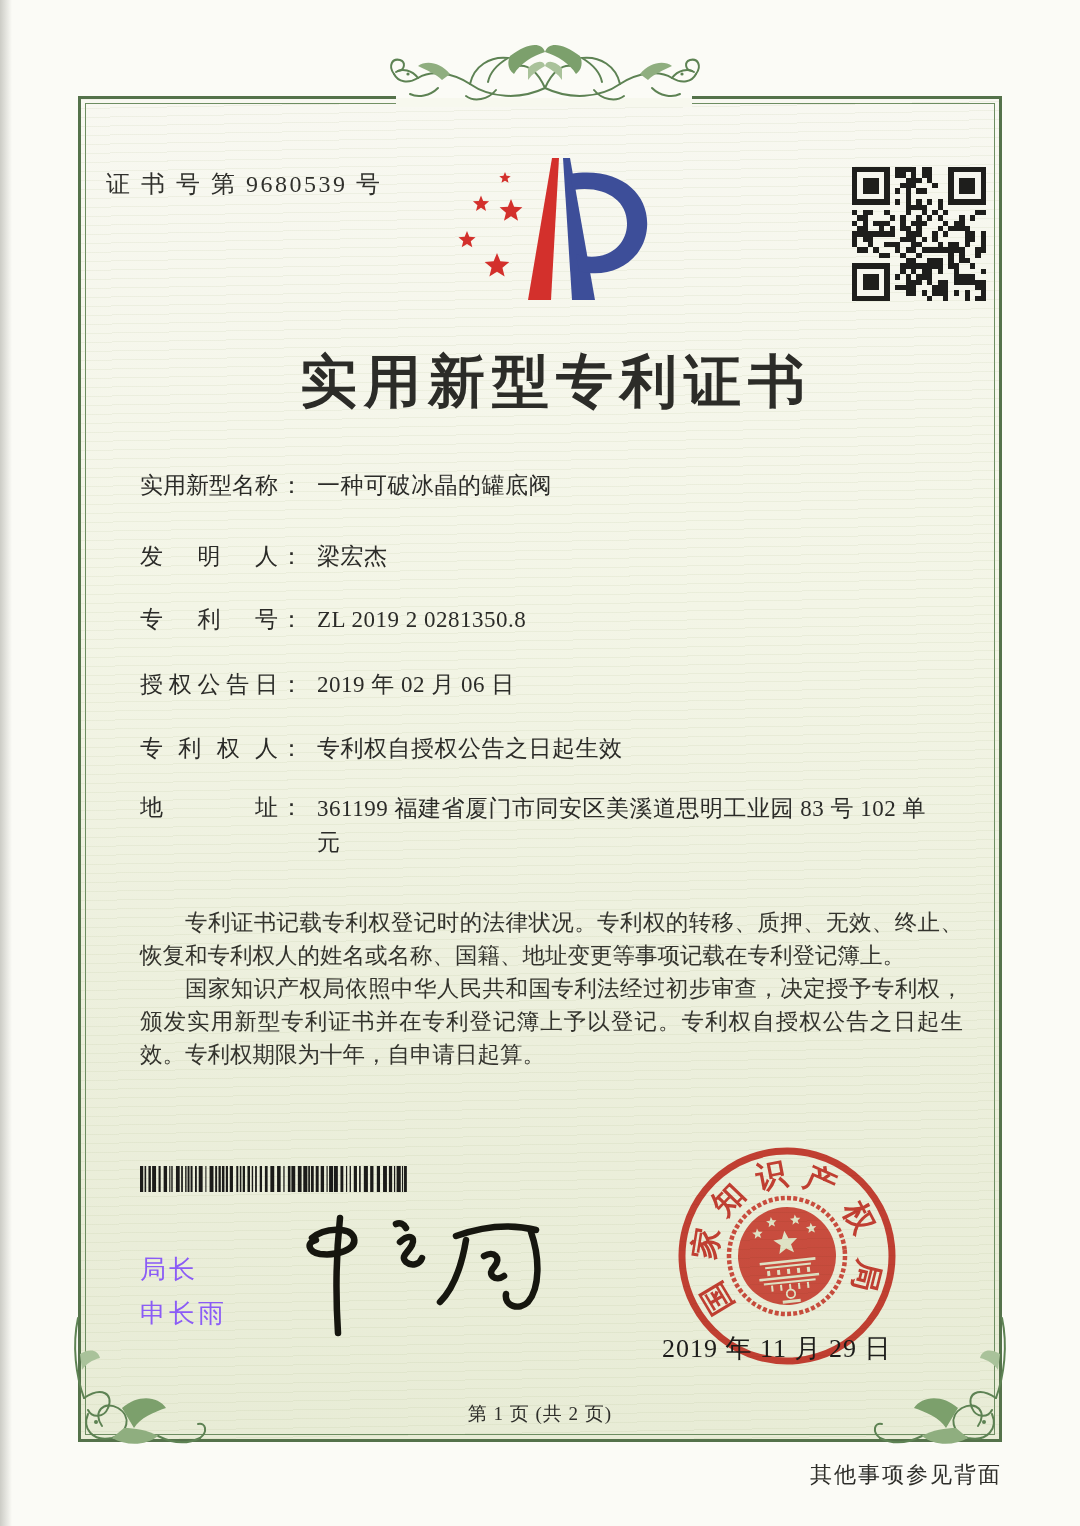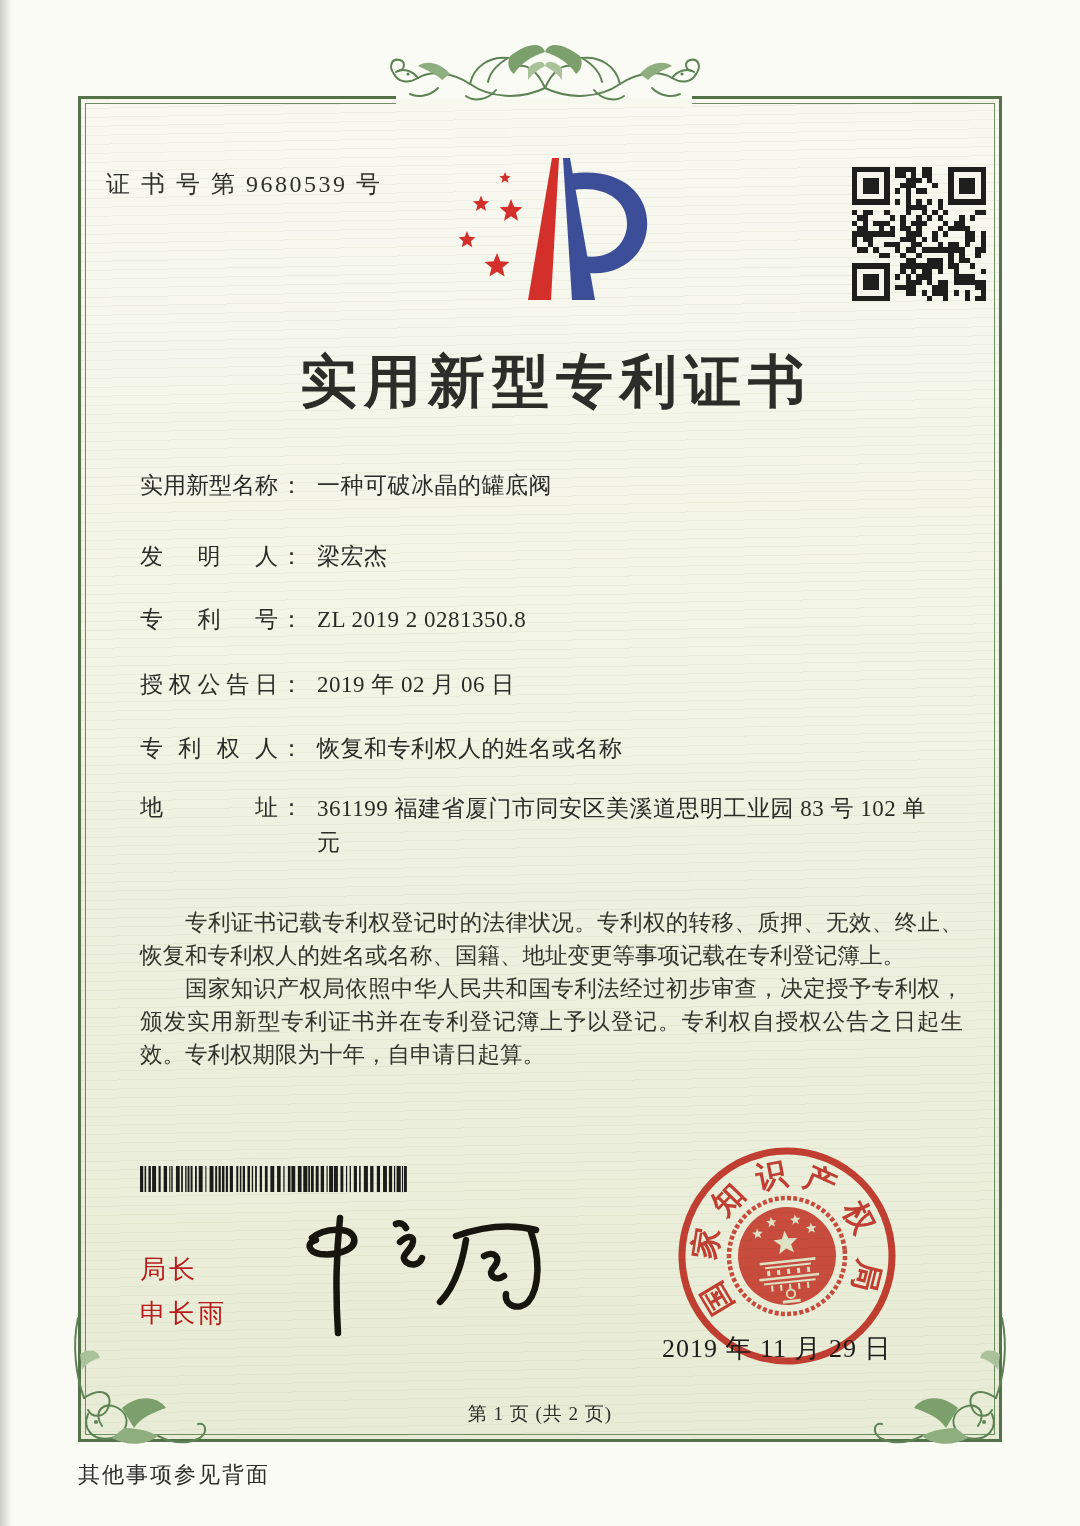--- a/index.html
+++ b/index.html
@@ -36,34 +36,34 @@
   .val{letter-spacing:.5px;}
   .val.wide{display:inline-block;width:618px;white-space:normal;vertical-align:top;line-height:34px;}
   .pair2{position:absolute;left:405px;top:0;}
 
   .paras{position:absolute;left:140px;top:906px;width:823px;font-size:22.5px;line-height:33px;
     text-align:justify;color:#33332d;}
   .paras p{margin:0;text-indent:2em;}
 
   .barcode{position:absolute;left:140px;top:1166px;width:272px;height:26px;}
 
-  .signer{position:absolute;left:140px;font-size:26px;letter-spacing:3px;color:#b91c1c;
+  .signer{position:absolute;left:140px;font-size:26px;letter-spacing:3px;color:#8b5cf6;
     font-family:"Liberation Sans","DejaVu Sans",sans-serif;}
   .signer.t1{top:1252px;}
   .signer.t2{top:1296px;}
 
   .signature{position:absolute;left:288px;top:1212px;width:280px;height:125px;}
 
   .seal{position:absolute;left:667px;top:1136px;width:240px;height:240px;
     mix-blend-mode:multiply;opacity:.93;}
   .seal-date{position:absolute;left:662px;top:1331px;font-size:26px;letter-spacing:1px;color:#1c1c1a;}
 
   .page-info{position:absolute;left:78px;top:1401px;width:924px;text-align:center;
     font-size:19px;letter-spacing:1px;color:#2e2e2a;}
-  .back-note{position:absolute;left:78px;top:1460px;width:924px;text-align:left;
+  .back-note{position:absolute;left:78px;top:1460px;width:924px;text-align:right;
     font-size:22px;letter-spacing:2px;color:#2e2e2a;}
 </style>
 </head>
 <body>
 
 <div class="page">
 
   <div class="edge-shadow"></div>
 
   <div class="frame">
@@ -364,21 +364,21 @@
   <div class="row" style="top:541px">
     <span class="lbl">发明人</span><span class="colon">：</span><span class="val">梁宏杰</span>
   </div>
   <div class="row" style="top:604px">
     <span class="lbl">专利号</span><span class="colon">：</span><span class="val">ZL 2019 2 0281350.8</span>
   </div>
   <div class="row" style="top:669px">
     <span class="lbl">授权公告日</span><span class="colon">：</span><span class="val">2019 年 02 月 06 日</span>
   </div>
   <div class="row" style="top:733px">
-    <span class="lbl">专利权人</span><span class="colon">：</span><span class="val">恢复和专利权人的姓名或名称</span>
+    <span class="lbl">专利权人</span><span class="colon">：</span><span class="val">专利权自授权公告之日起生效</span>
   </div>
   <div class="row" style="top:792px">
     <span class="lbl">地址</span><span class="colon">：</span><span class="val wide">361199 福建省厦门市同安区美溪道思明工业园 83 号 102 单元</span>
   </div>
 
   <div class="paras">
     <p>专利证书记载专利权登记时的法律状况。专利权的转移、质押、无效、终止、恢复和专利权人的姓名或名称、国籍、地址变更等事项记载在专利登记簿上。</p>
     <p>国家知识产权局依照中华人民共和国专利法经过初步审查，决定授予专利权，颁发实用新型专利证书并在专利登记簿上予以登记。专利权自授权公告之日起生效。专利权期限为十年，自申请日起算。</p>
   </div>
 

